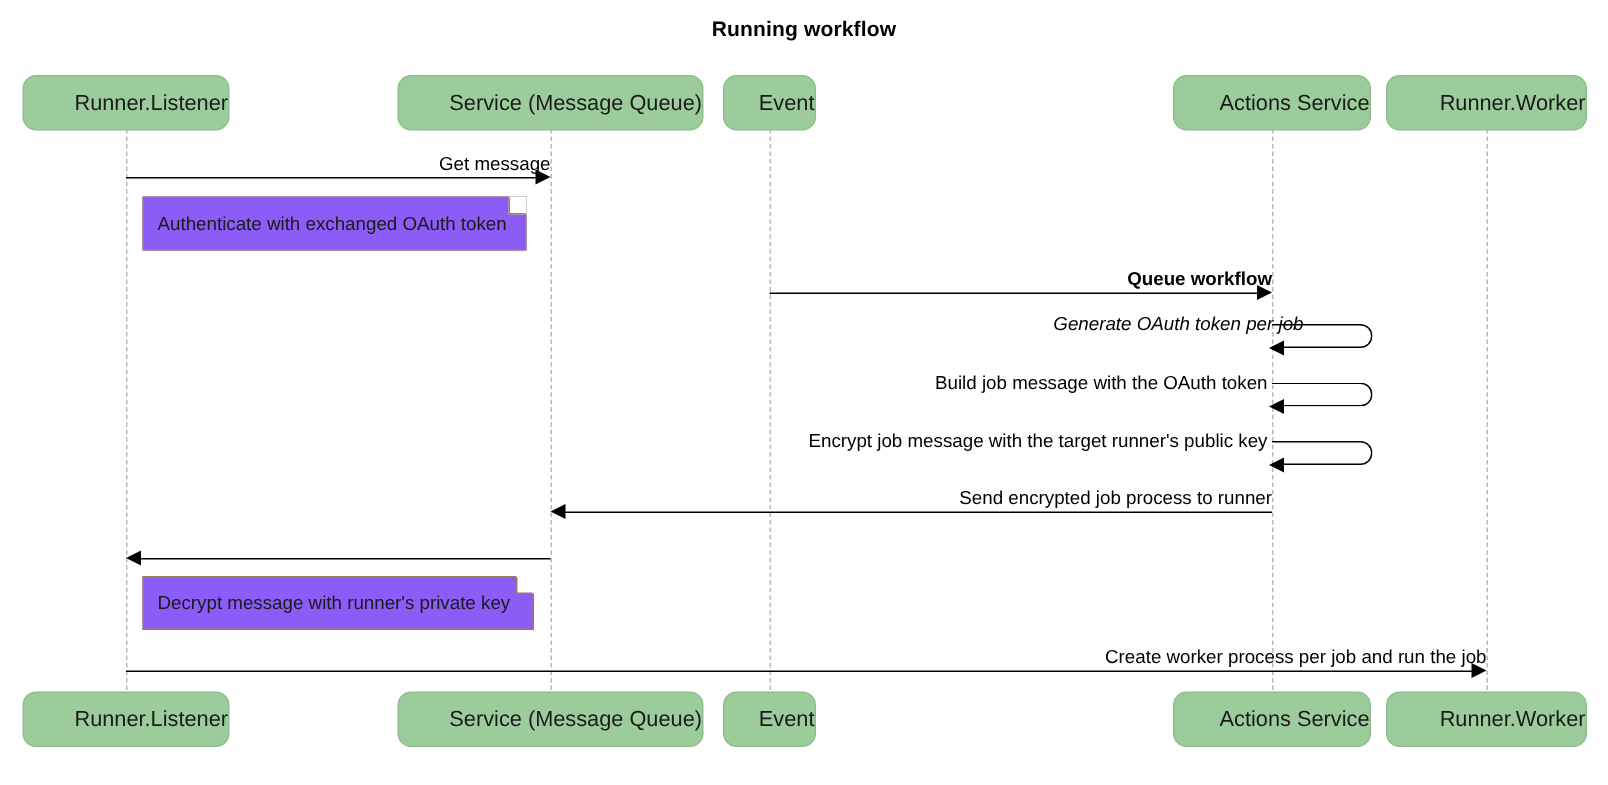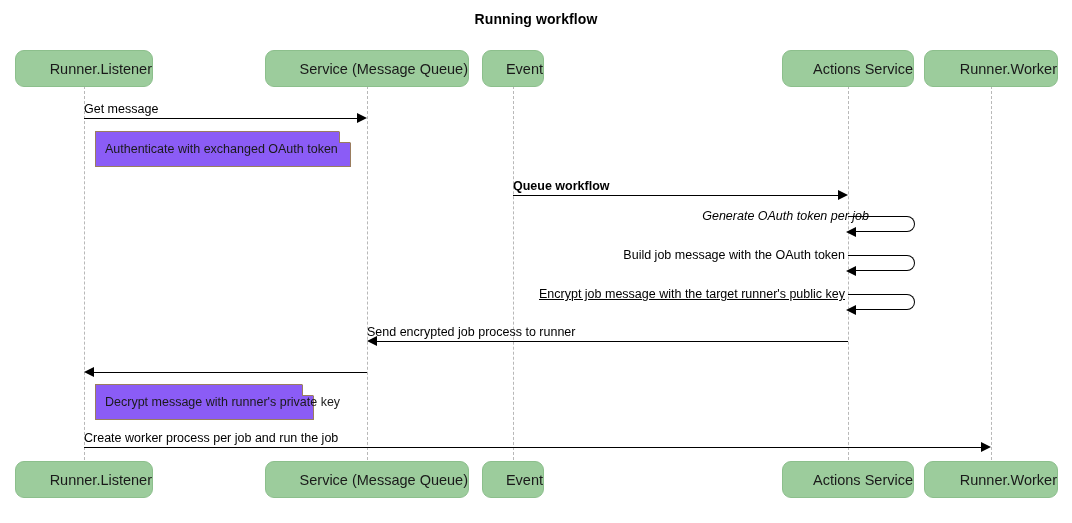--- a/index.html
+++ b/index.html
@@ -72,21 +72,21 @@
     border-bottom: 5px solid transparent;
     border-right: 10px solid #000000;
   }
   .msg-label {
     position: absolute;
     font-size: 12.5px;
     color: #000000;
     white-space: nowrap;
   }
   .msg-label.center {
-    text-align: left;
+    text-align: right;
   }
   .msg-label.right {
     text-align: right;
   }
   
   .selfloop {
     position: absolute;
     box-sizing: border-box;
     border-top: 1.4px solid #000000;
     border-right: 1.4px solid #000000;
@@ -175,32 +175,32 @@
   <div class="arrowhead right" style="left:838px; top:190px;"></div>
 
   <div class="msg-label right" style="left:532px; top:209px; width:337px;font-style:italic;">Generate OAuth token per job</div>
   <div class="selfloop" style="left:848px; top:216px; width:67px; height:16px;"></div>
   <div class="arrowhead left" style="left:846px; top:227px;"></div>
 
   <div class="msg-label right" style="left:508px; top:248px; width:337px;">Build job message with the OAuth token</div>
   <div class="selfloop" style="left:848px; top:255px; width:67px; height:16px;"></div>
   <div class="arrowhead left" style="left:846px; top:266px;"></div>
 
-  <div class="msg-label right" style="left:448px; top:287px; width:397px;text-decoration:underline;">Encrypt job message with the target runner's public key</div>
+  <div class="msg-label right" style="left:448px; top:287px; width:397px;">Encrypt job message with the target runner's public key</div>
   <div class="selfloop" style="left:848px; top:294px; width:67px; height:16px;"></div>
   <div class="arrowhead left" style="left:846px; top:305px;"></div>
 
   <div class="msg-label center" style="left:367px; top:325px; width:481px;">Send encrypted job process to runner</div>
   <div class="msg-line" style="left:375px; top:341px; width:473px;"></div>
   <div class="arrowhead left" style="left:367px; top:336px;"></div>
 
   <div class="msg-line" style="left:92px; top:372px; width:275px;"></div>
   <div class="arrowhead left" style="left:84px; top:367px;"></div>
 
-  <div class="note" style="left:95px; top:384px; width:219px; height:36px;">
+  <div class="note" style="left:95px; top:384px; width:261px; height:36px;">
     <div class="note-text">Decrypt message with runner's private key</div>
     <div class="note-fold-tri"></div>
     <div class="note-fold"></div>
   </div>
 
   <div class="msg-label center" style="left:84px; top:431px; width:907px;">Create worker process per job and run the job</div>
   <div class="msg-line" style="left:84px; top:447px; width:899px;"></div>
   <div class="arrowhead right" style="left:981px; top:442px;"></div>
 
   <div class="participant" style="left:15px; top:461px; width:138px;">

